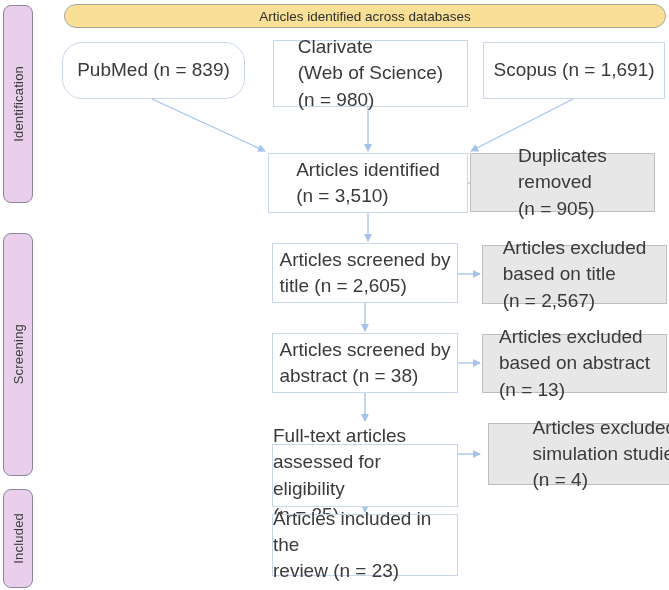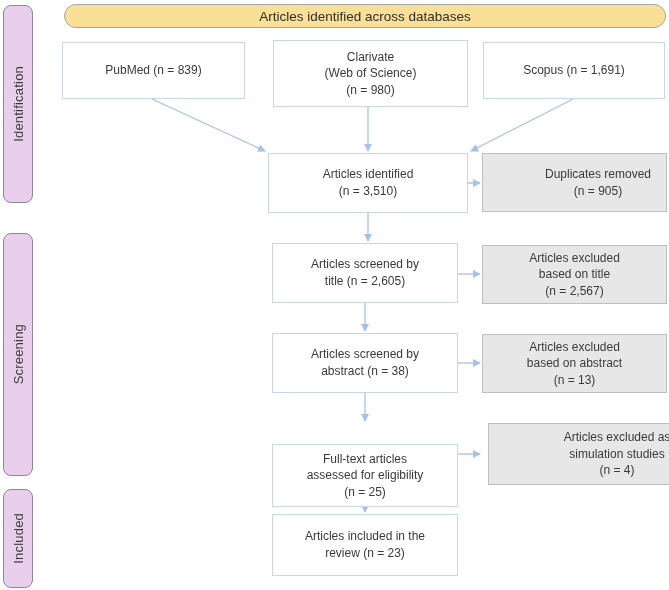--- a/index.html
+++ b/index.html
@@ -21,22 +21,22 @@
     left: 0; top: 0;
     width: 669px; height: 590px;
     pointer-events: none;
   }
   .box {
     position: absolute;
     box-sizing: border-box;
     display: flex;
     align-items: center;
     justify-content: center;
-    text-align: center;
-    font-size: 12px;
+    text-align: left;
+    font-size: 19px;
     line-height: 1.38;
     color: #3a3a3a;
   }
   .box span { white-space: pre-line; }
   .flow-box {
     background: #ffffff;
     border: 1px solid #c8d6ec;
   }
   .excluded-box {
     background: #e8e7e7;
@@ -110,21 +110,21 @@
   <div class="rail" style="top:5px; height:198px;">
     <span>Identification</span>
   </div>
   <div class="rail" style="top:233px; height:243px;">
     <span>Screening</span>
   </div>
   <div class="rail" style="top:489px; height:99px;">
     <span>Included</span>
   </div>
 
-  <div class="box flow-box" style="left:62px; top:42px; width:183px; height:57px;">
+  <div class="box flow-box" style="left:62px; top:42px; width:183px; height:57px;border-radius:20px;">
     <span>PubMed (n = 839)</span>
   </div>
   <div class="box flow-box" style="left:273px; top:40px; width:195px; height:67px;">
     <span>Clarivate
 (Web of Science)
 (n = 980)</span>
   </div>
   <div class="box flow-box" style="left:483px; top:42px; width:182px; height:57px;">
     <span>Scopus (n = 1,691)</span>
   </div>
@@ -144,21 +144,21 @@
   <div class="box flow-box" style="left:272px; top:444px; width:186px; height:63px;">
     <span>Full-text articles
 assessed for eligibility
 (n = 25)</span>
   </div>
   <div class="box flow-box" style="left:272px; top:514px; width:186px; height:62px;">
     <span>Articles included in the
 review (n = 23)</span>
   </div>
 
-  <div class="box excluded-box" style="left:482px; top:153px; width:185px; height:59px;padding-left:47px;">
+  <div class="box excluded-box" style="left:470px; top:153px; width:185px; height:59px;padding-left:47px;">
     <span>Duplicates removed
 (n = 905)</span>
   </div>
   <div class="box excluded-box" style="left:482px; top:245px; width:185px; height:59px;">
     <span>Articles excluded
 based on title
 (n = 2,567)</span>
   </div>
   <div class="box excluded-box" style="left:482px; top:334px; width:185px; height:59px;">
     <span>Articles excluded

